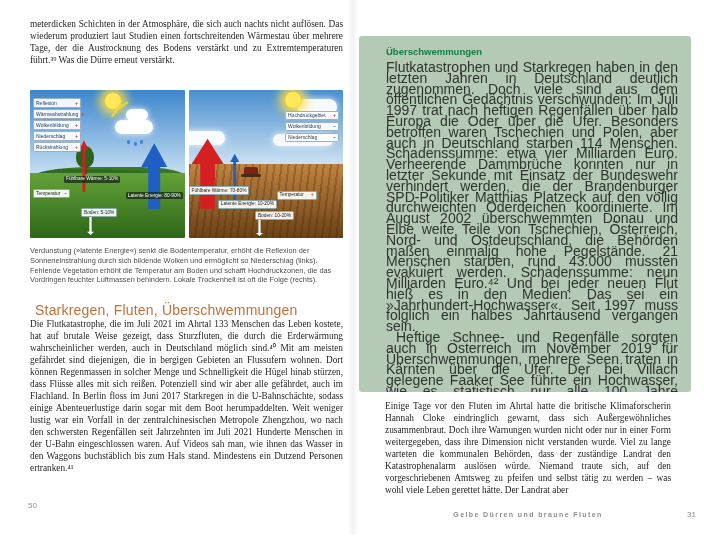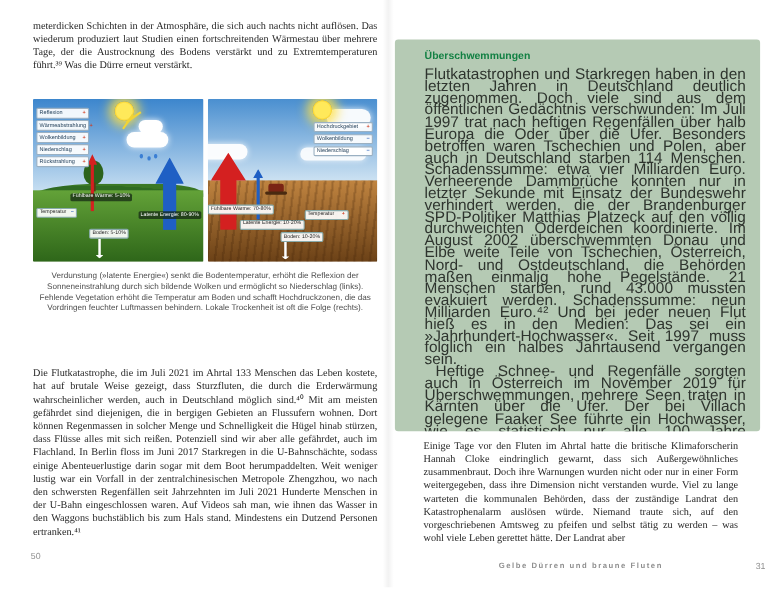--- a/index.html
+++ b/index.html
@@ -45,24 +45,24 @@
     font-family:"Liberation Sans",sans-serif;font-size:5px;line-height:6.5px;color:#1c3a55;
     padding:0.5px 2px;white-space:nowrap;}
   .sign{font-weight:bold;}
   .sign-pos{color:#d03a1e;}
   .sign-neg{color:#2b5fb8;}
   .chip{position:absolute;font-family:"Liberation Sans",sans-serif;font-size:4.8px;line-height:6px;
     white-space:nowrap;padding:0.5px 2px;border-radius:1.5px;}
   .chip-dark{background:rgba(20,40,20,.75);color:#ffffff;}
   .chip-light{background:rgba(255,255,255,.92);color:#222;border:0.5px solid #8aa;}
   .caption{position:absolute;left:30px;top:246px;width:313px;margin:0;
-    font-family:"Liberation Sans",sans-serif;font-size:7.4px;line-height:9.8px;color:#4d4d4d;text-align:center;}
+    font-family:"Liberation Sans",sans-serif;font-size:7.4px;line-height:9.8px;color:#4d4d4d;text-align:left;}
   .section-heading{position:absolute;left:35px;top:302px;margin:0;
     font-family:"Liberation Sans",sans-serif;font-size:14px;font-weight:normal;color:#c2703a;letter-spacing:.2px;}
-  .left-body{position:absolute;left:30px;top:334px;width:313px;}
+  .left-body{position:absolute;left:30px;top:318px;width:313px;}
   .pagenum{position:absolute;font-family:"Liberation Sans",sans-serif;font-size:8px;color:#8f8f8f;}
   .pagenum-left{left:28px;top:501px;}
   
   .infobox{position:absolute;left:359px;top:36px;width:332px;height:356px;box-sizing:border-box;
     background:#b5cab4;border-radius:3px;padding:10px 13px 8px 27px;overflow:hidden;}
   .infobox h3{margin:0 0 5px 0;font-family:"Liberation Sans",sans-serif;font-size:9.5px;
     font-weight:bold;color:#128043;}
   .infobox p{margin:0;font-family:"Liberation Sans",sans-serif;font-size:14px;line-height:10.8px;
     color:#2e342e;text-align:justify;}
   .infobox p.indent{text-indent:10px;}
@@ -163,20 +163,21 @@
       <div class="chip chip-light" style="left:43%;top:82%;">Boden: 10-20%</div>
       <div class="chip chip-light" style="left:57%;top:68%;display:flex;gap:4px;min-width:34px;justify-content:space-between;">
           <span>Temperatur</span>
           <span class="sign sign-pos">+</span>
         </div>
     </div>
   </div>
 
   <p class="caption">Verdunstung (»latente Energie«) senkt die Bodentemperatur, erhöht die Reflexion der Sonneneinstrahlung durch sich bildende Wolken und ermöglicht so Niederschlag (links). Fehlende Vegetation erhöht die Temperatur am Boden und schafft Hochdruckzonen, die das Vordringen feuchter Luftmassen behindern. Lokale Trockenheit ist oft die Folge (rechts).</p>
 
+  <h2 class="section-heading">Starkregen, Fluten, Überschwemmungen</h2>
 
   <p class="body-serif left-body">Die Flutkatastrophe, die im Juli 2021 im Ahrtal 133 Menschen das Leben kostete, hat auf brutale Weise gezeigt, dass Sturzfluten, die durch die Erderwärmung wahrscheinlicher werden, auch in Deutschland möglich sind.⁴⁰ Mit am meisten gefährdet sind diejenigen, die in bergigen Gebieten an Flussufern wohnen. Dort können Regenmassen in solcher Menge und Schnelligkeit die Hügel hinab stürzen, dass Flüsse alles mit sich reißen. Potenziell sind wir aber alle gefährdet, auch im Flachland. In Berlin floss im Juni 2017 Starkregen in die U-Bahnschächte, sodass einige Abenteuerlustige darin sogar mit dem Boot herumpaddelten. Weit weniger lustig war ein Vorfall in der zentralchinesischen Metropole Zhengzhou, wo nach den schwersten Regenfällen seit Jahrzehnten im Juli 2021 Hunderte Menschen in der U-Bahn eingeschlossen waren. Auf Videos sah man, wie ihnen das Wasser in den Waggons buchstäblich bis zum Hals stand. Mindestens ein Dutzend Personen ertranken.⁴¹</p>
 
   <div class="pagenum pagenum-left">50</div>
 
   <div class="infobox">
     <h3>Überschwemmungen</h3>
     <p>Flutkatastrophen und Starkregen haben in den letzten Jahren in Deutschland deutlich zugenommen. Doch viele sind aus dem öffentlichen Gedächtnis verschwunden: Im Juli 1997 trat nach heftigen Regenfällen über halb Europa die Oder über die Ufer. Besonders betroffen waren Tschechien und Polen, aber auch in Deutschland starben 114 Menschen. Schadenssumme: etwa vier Milliarden Euro. Verheerende Dammbrüche konnten nur in letzter Sekunde mit Einsatz der Bundeswehr verhindert werden, die der Brandenburger SPD-Politiker Matthias Platzeck auf den völlig durchweichten Oderdeichen koordinierte. Im August 2002 überschwemmten Donau und Elbe weite Teile von Tschechien, Österreich, Nord- und Ostdeutschland, die Behörden maßen einmalig hohe Pegelstände. 21 Menschen starben, rund 43.000 mussten evakuiert werden. Schadenssumme: neun Milliarden Euro.⁴² Und bei jeder neuen Flut hieß es in den Medien: Das sei ein »Jahrhundert-Hochwasser«. Seit 1997 muss folglich ein halbes Jahrtausend vergangen sein.</p>
     <p class="indent">Heftige Schnee- und Regenfälle sorgten auch in Österreich im November 2019 für Überschwemmungen, mehrere Seen traten in Kärnten über die Ufer. Der bei Villach gelegene Faaker See führte ein Hochwasser, wie es statistisch nur alle 100 Jahre vorkomme, so die Behörden. Im Juli 2021 schwoll ein kleiner Bach in Hallein bei Salzburg nach Starkregen zu einem reißenden Strom an. Die Innenstadt von Hallein wurde teilweise überflutet. Und als im Sommer 2022 halb Europa in der Gluthitze verdorrte, trat in Kärnten der Fluss Villach nach Sturm und Sturzregen über die Ufer. Ganze Dörfer wurden von Schlammmassen bedrängt und von der Außenwelt abgeschnitten, mindestens ein Mensch starb.⁴³ Die Schweiz erlebte 2021 einen sehr nassen und gewittrigen Sommer mit großflächigen Überschwemmungen im ganzen Land. Es entstanden Schäden in Höhe von knapp einer halben Milliarde Franken.⁴⁴ Im Juni 2022 rollte nach Starkregen im Kanton Bern eine Flutwelle über mehrere Ortschaften. Häuser wurden überschwemmt, Bewohner dazu aufgerufen, das Gebiet sofort zu verlassen.</p>
   </div>

